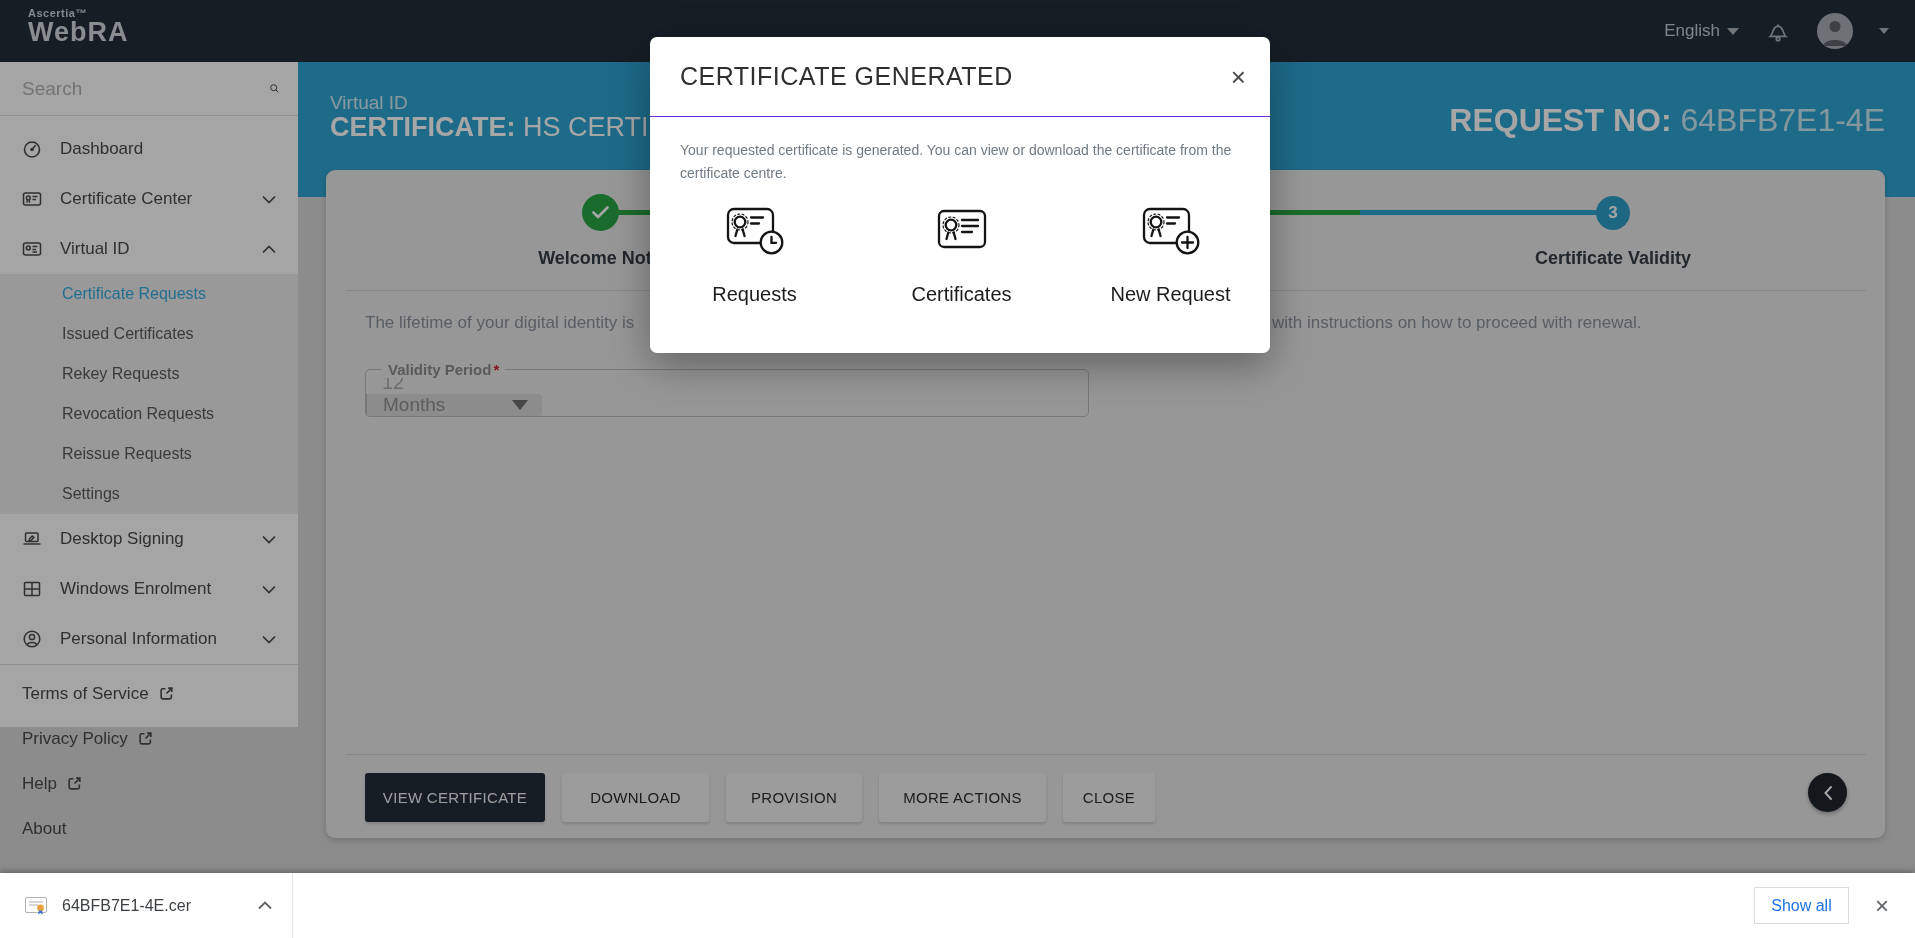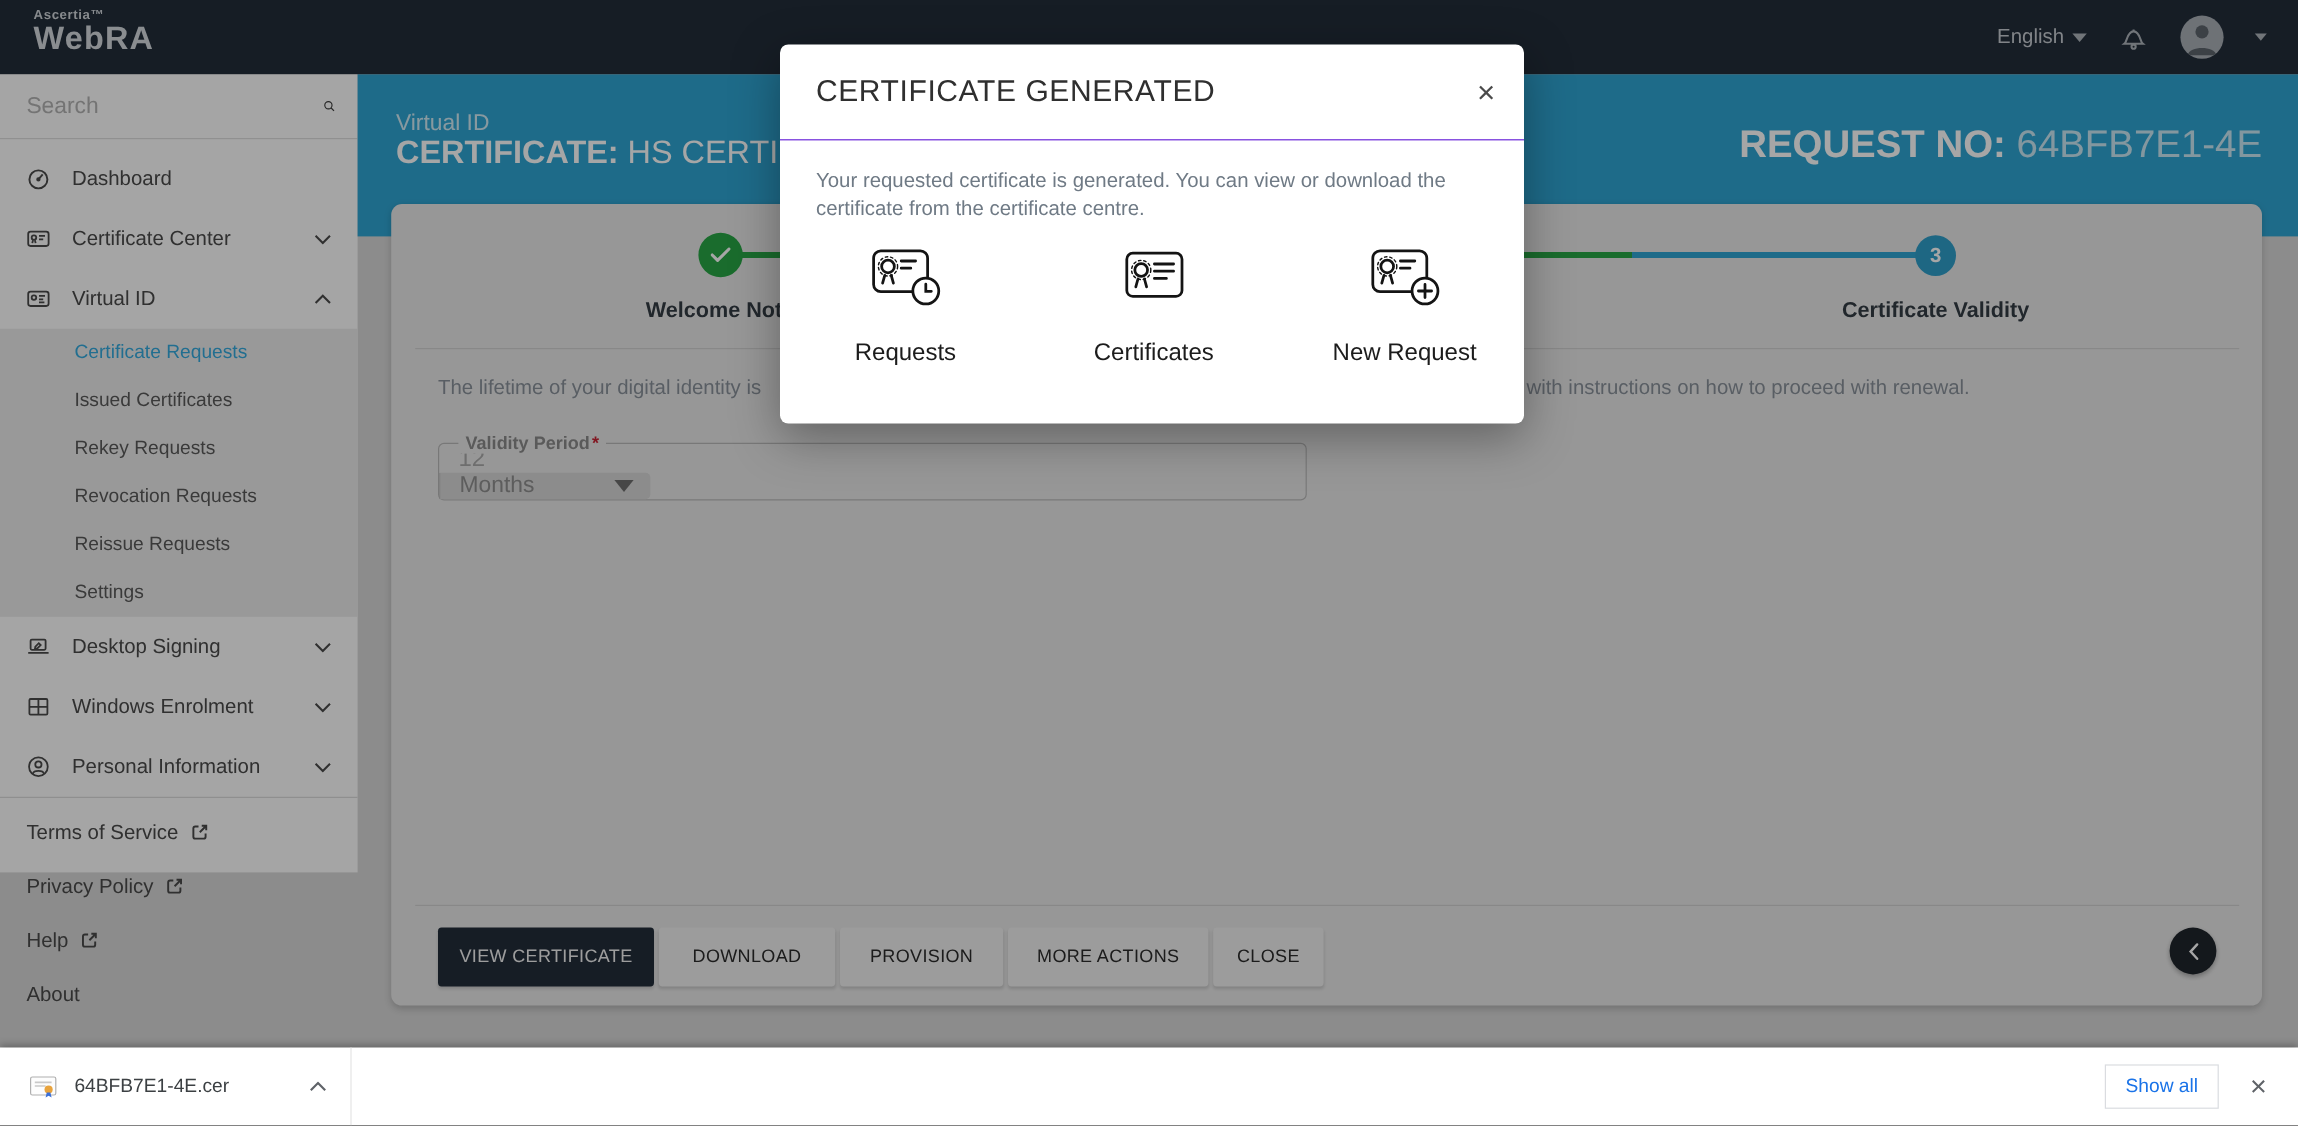--- a/index.html
+++ b/index.html
@@ -60,38 +60,38 @@
   
   .field{position:absolute;left:39px;top:199px;width:722px;height:46px;border:1px solid #b9b9b9;border-radius:5px;display:flex;flex-direction:column;}
   .field-label{position:absolute;left:16px;top:-9px;background:#e9e9e9;padding:0 6px;font-size:15px;font-weight:bold;color:#8b8b8b;}
   .field-label .req{color:#c82333;margin-left:2px;}
   .field-input{flex:1;display:flex;align-items:center;padding-left:16px;font-size:20px;color:#a9a9a9;}
   .field-unit{width:145px;background:#d7d7d7;border-left:1px solid #b9b9b9;border-radius:0 4px 4px 0;
               display:flex;align-items:center;justify-content:space-between;padding:0 14px 0 16px;font-size:19px;color:#8f8f8f;cursor:pointer;}
   .field-unit .caret{width:0;height:0;border-left:8px solid transparent;border-right:8px solid transparent;border-top:10px solid #6e6e6e;}
 
   .card-divider2{position:absolute;left:20px;right:19px;top:584px;height:1px;background:#d2d2d2;}
-  .btn-row{position:absolute;left:39px;top:603px;display:flex;gap:4px;align-items:flex-end;}
+  .btn-row{position:absolute;left:39px;top:603px;display:flex;gap:17px;align-items:flex-end;}
   .btn{height:49px;border:none;border-radius:3px;font-family:inherit;font-size:15px;letter-spacing:.3px;
        display:flex;align-items:center;justify-content:center;cursor:pointer;box-shadow:0 2px 3px rgba(0,0,0,.15);color:#2b2b2b;background:#f0f0f0;}
   .btn-dark{background:#222d3a;color:#f2f2f2;width:180px;}
   .b-download{width:147px;} .b-provision{width:136px;} .b-more{width:167px;} .b-close{width:92px;}
   .panel-toggle{position:absolute;left:1482px;top:603px;width:39px;height:39px;border-radius:50%;background:#1f252b;
                 display:flex;align-items:center;justify-content:center;cursor:pointer;box-shadow:0 2px 4px rgba(0,0,0,.3);}
 
   
   .overlay{position:absolute;left:0;top:0;width:100%;height:873px;background:rgba(0,0,0,.35);z-index:5;}
 
   
   .modal{position:absolute;left:650px;top:37px;width:620px;height:316px;background:#fff;border-radius:7px;
          box-shadow:0 12px 40px rgba(0,0,0,.35);z-index:10;}
   .modal-head{height:79px;display:flex;align-items:center;padding:0 24px 0 30px;border-bottom:1px solid #6d28d9;}
   .modal-title{font-size:25px;color:#2f2f2f;letter-spacing:.5px;font-weight:400;}
   .modal-close{margin-left:auto;font-size:26px;color:#4a4a4a;cursor:pointer;line-height:1;font-weight:400;}
-  .modal-body{padding:22px 30px 0 30px;font-size:17px;line-height:23px;color:#6f7a85;width:560px;}
+  .modal-body{padding:22px 30px 0 30px;font-size:14px;line-height:23px;color:#6f7a85;width:560px;}
   .modal-opts{position:absolute;left:0;top:168px;width:100%;display:flex;}
   .opt{width:200px;display:flex;flex-direction:column;align-items:center;cursor:pointer;}
   .opt .oicon{height:66px;display:flex;align-items:flex-start;justify-content:center;}
   .opt .olabel{margin-top:12px;font-size:20px;color:#1c1c1c;}
 
   
   .dlbar{position:absolute;left:0;top:873px;width:100%;height:65px;background:#fff;z-index:6;
          box-shadow:0 -2px 6px rgba(0,0,0,.28);display:flex;align-items:center;}
   .dl-chip{display:flex;align-items:center;gap:14px;margin-left:24px;cursor:pointer;width:248px;}
   .dl-name{font-size:16px;color:#3c4043;}

